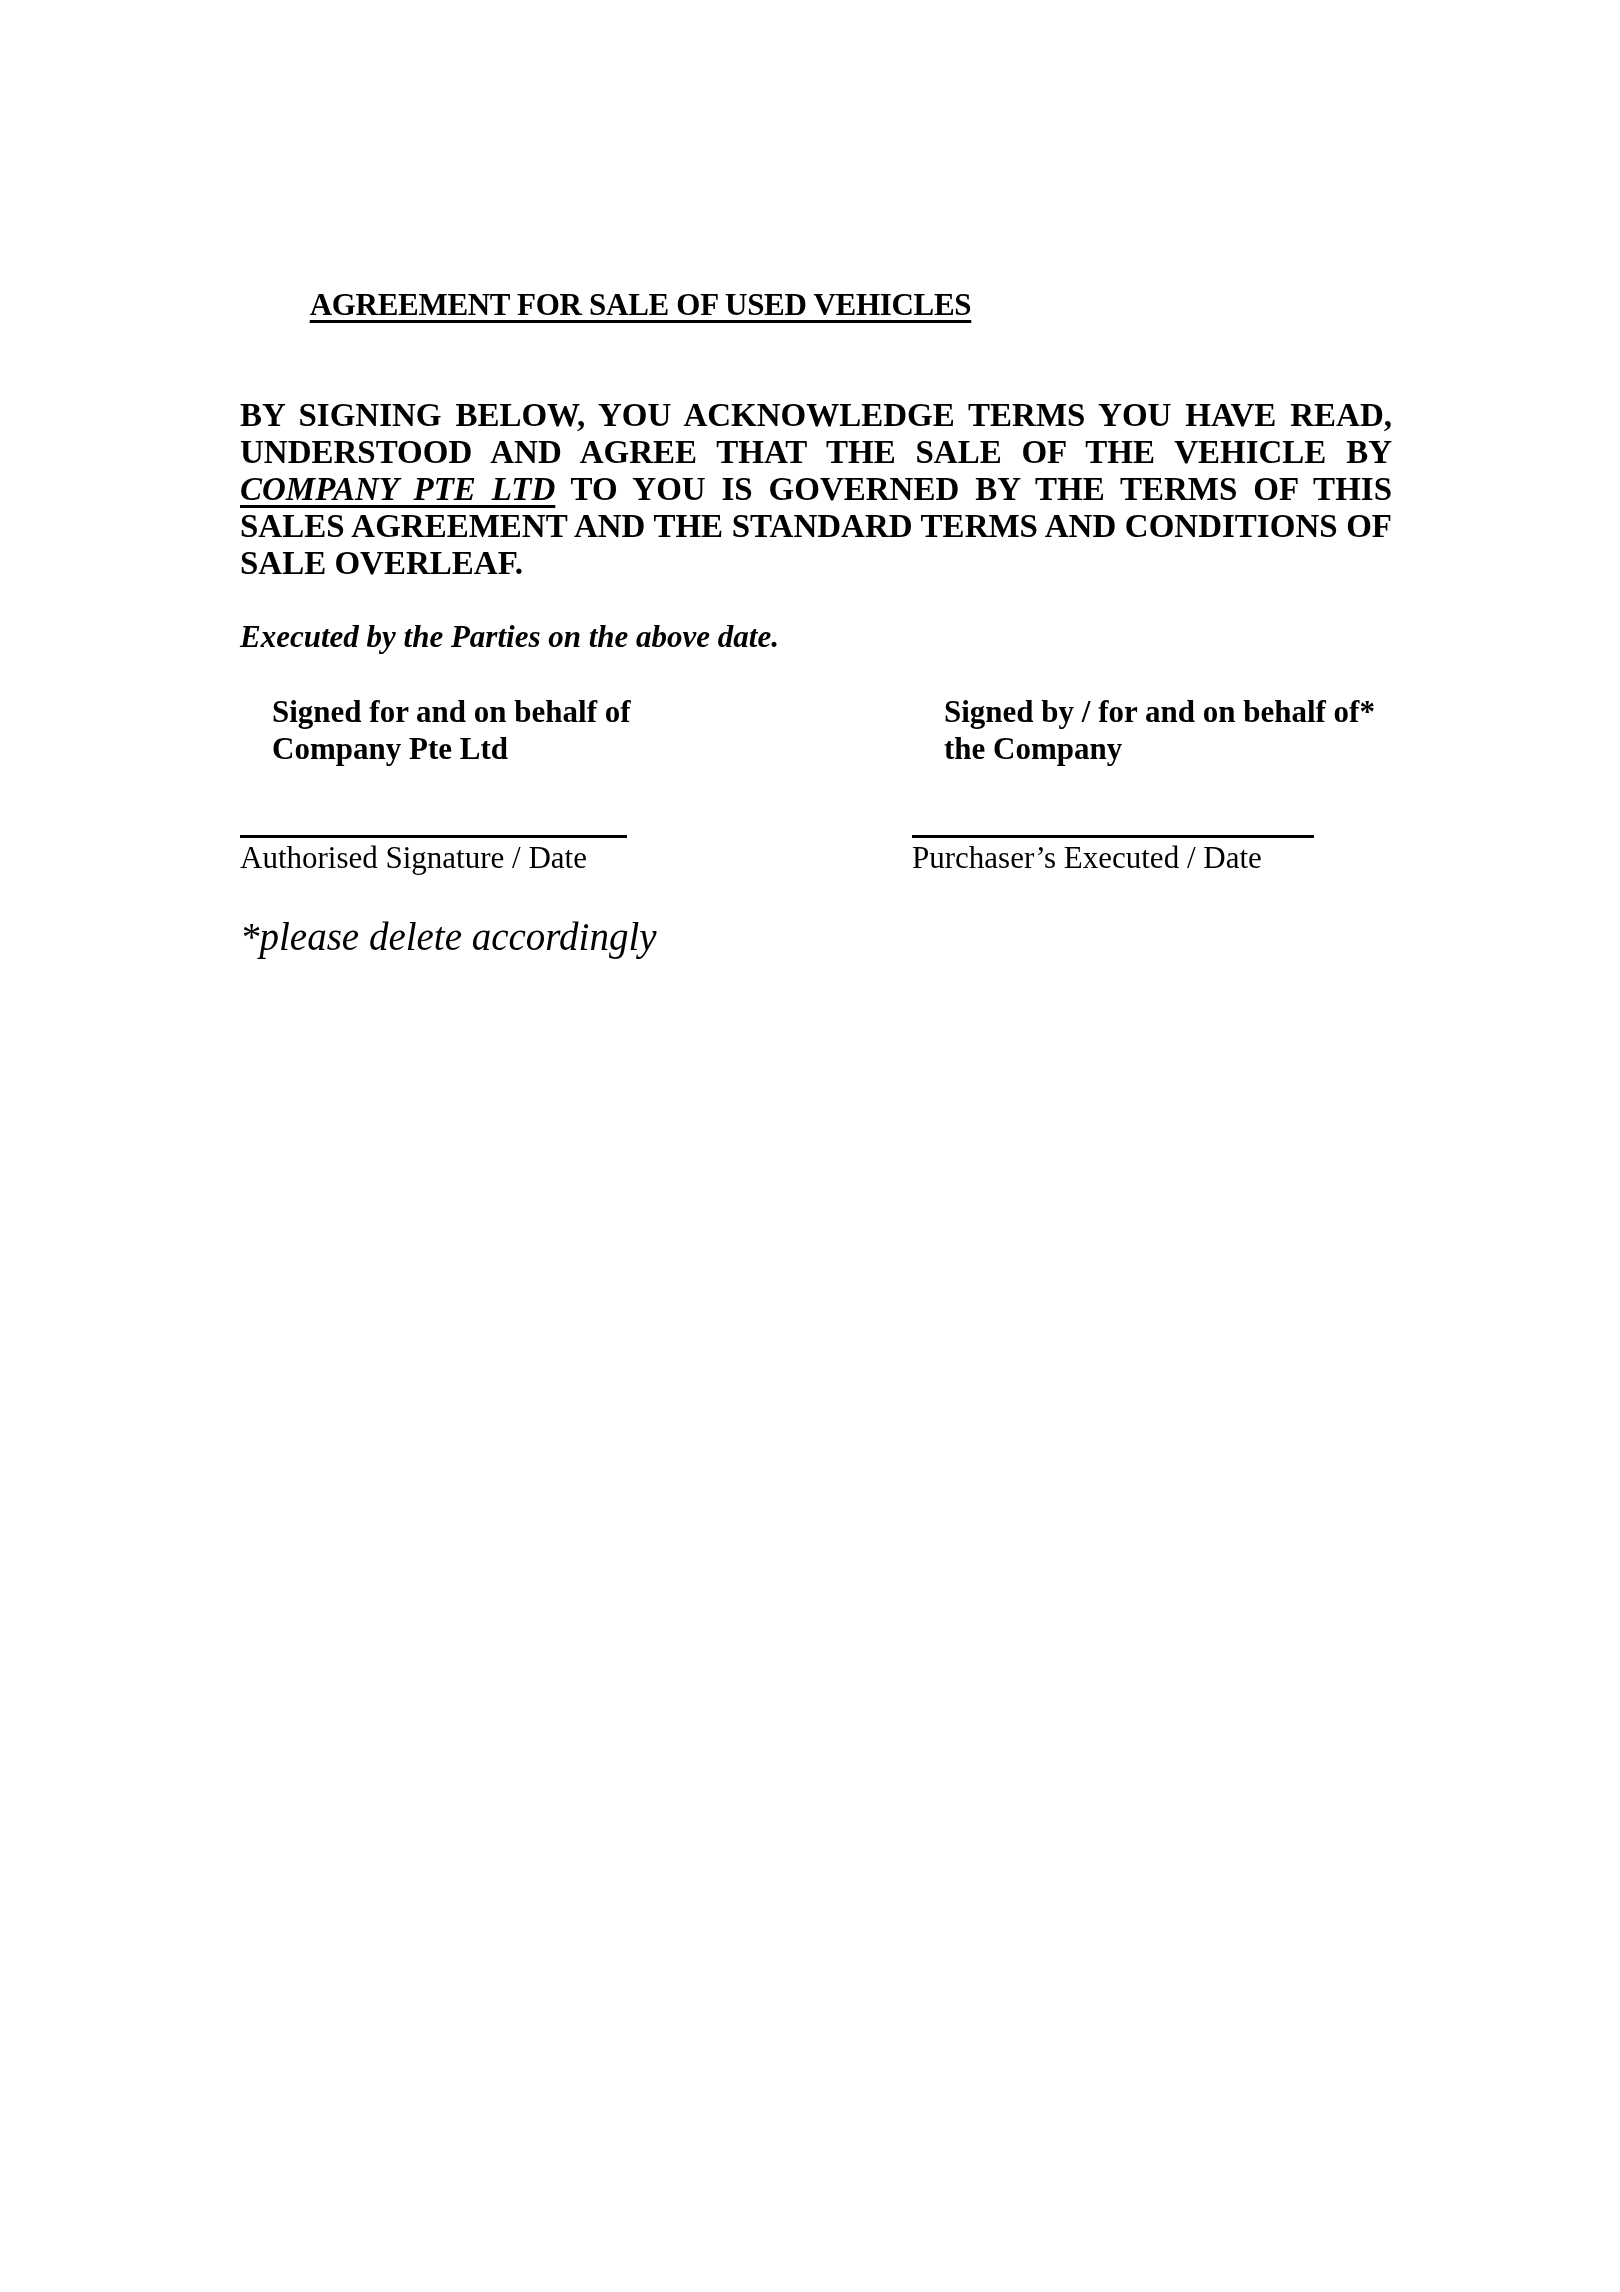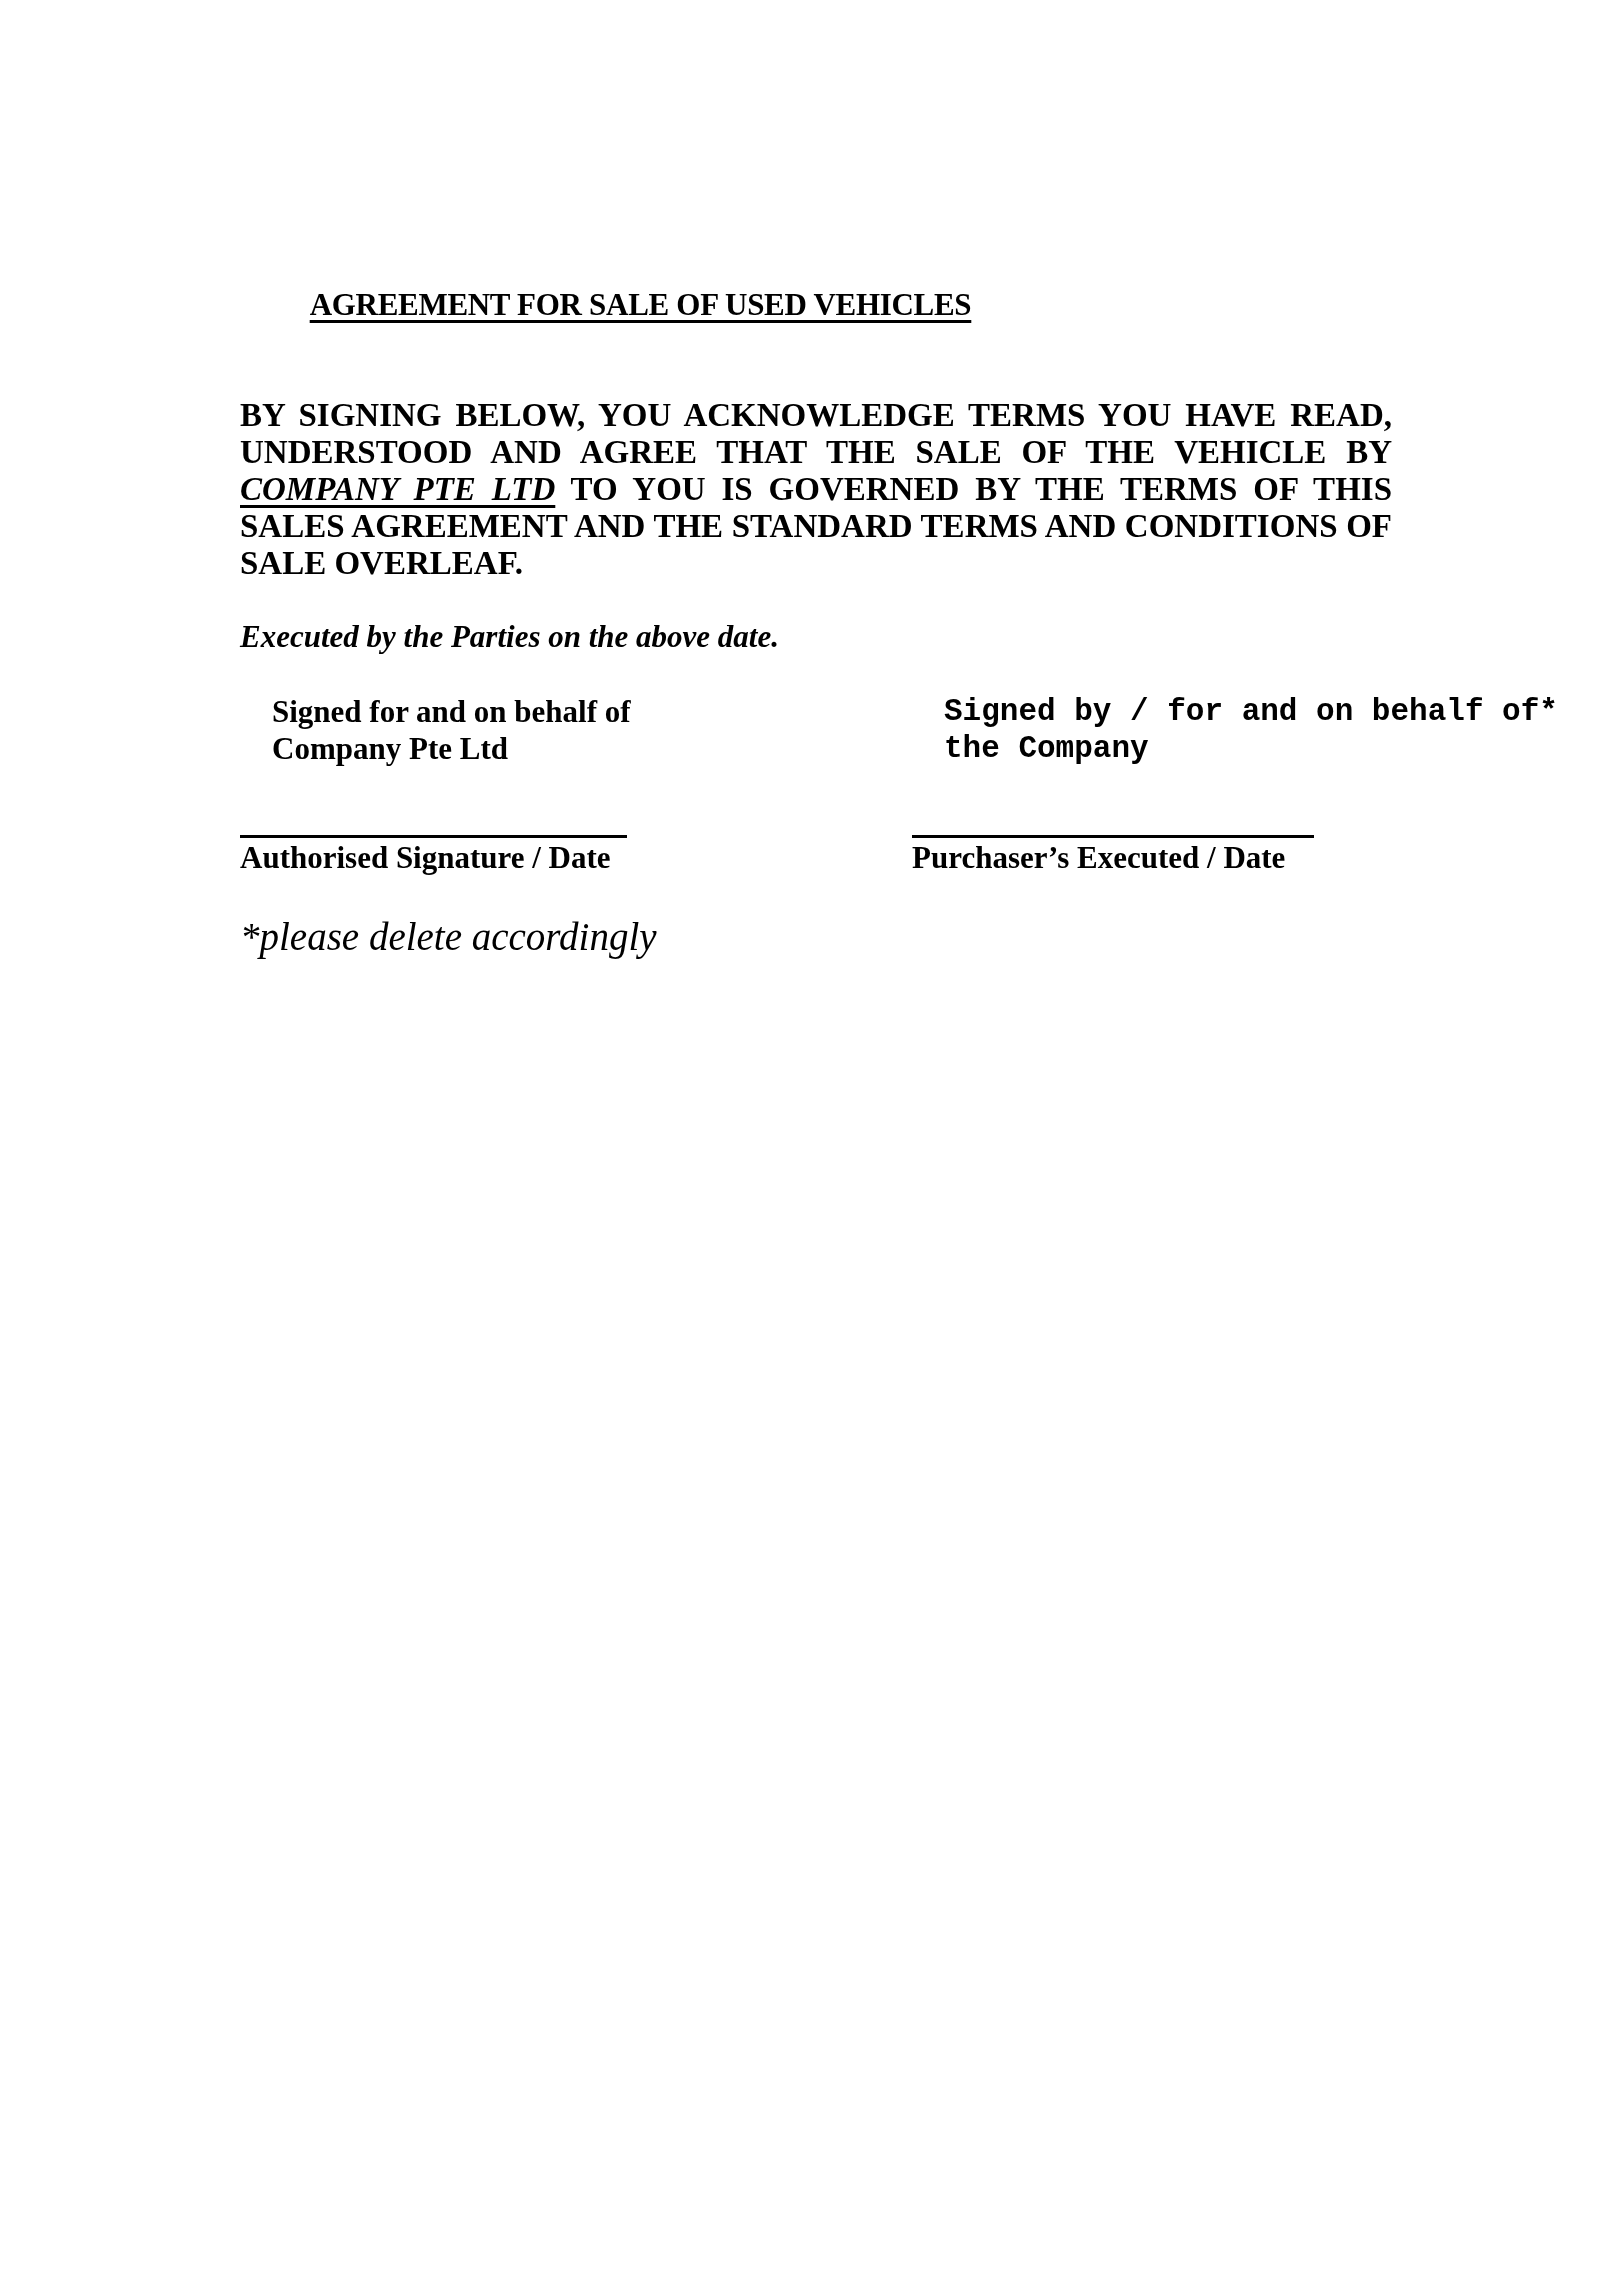--- a/index.html
+++ b/index.html
@@ -9,25 +9,25 @@
              font-weight: bold; font-size: 31px; text-decoration: underline;
              text-decoration-thickness: 2.9px; text-underline-offset: 4.9px; letter-spacing: -0.3px; }
     .para { position: absolute; left: 240px; width: 1152px; top: 397px;
             font-weight: bold; font-size: 33px; line-height: 37px; text-align: justify;
             text-transform: none; }
     .para .company { font-style: italic; text-decoration: underline; text-decoration-thickness: 2.9px;
                      text-underline-offset: 4.9px; }
     .executed { position: absolute; left: 240px; top: 619px; font-weight: bold; font-size: 31px; font-style: italic; }
     .sig-col { position: absolute; top: 693px; font-weight: bold; font-size: 31px; line-height: 37px; margin-left: 32px; }
     .sig-left { left: 240px; }
-    .sig-right { left: 912px; font-family: Liberation Mono, monospace; }
+    .sig-right { left: 912px; }
     .sig-line { position: absolute; top: 835px; height: 2.9px; background: #000; }
     .sig-line.left { left: 240px; width: 387px; }
     .sig-line.right { left: 912px; width: 402px; }
-    .sig-label { position: absolute; top: 840px; font-weight: bold; font-size: 31px; }
+    .sig-label { position: absolute; top: 840px; font-weight: normal; font-size: 31px; }
     .sig-label.left { left: 240px; }
     .sig-label.right { left: 912px; }
     .note { position: absolute; left: 240px; top: 914px; font-style: italic; font-size: 39px; }
   </style>
 </head>
 <body>
 
 <div class="title">AGREEMENT FOR SALE OF USED VEHICLES</div>
 
 <div class="para"><span>BY SIGNING BELOW, YOU ACKNOWLEDGE TERMS YOU HAVE READ, UNDERSTOOD AND AGREE THAT THE SALE OF THE VEHICLE BY </span><span class="company">COMPANY PTE LTD</span><span> TO YOU IS GOVERNED BY THE TERMS OF THIS SALES AGREEMENT AND THE STANDARD TERMS AND CONDITIONS OF SALE OVERLEAF.</span></div>

